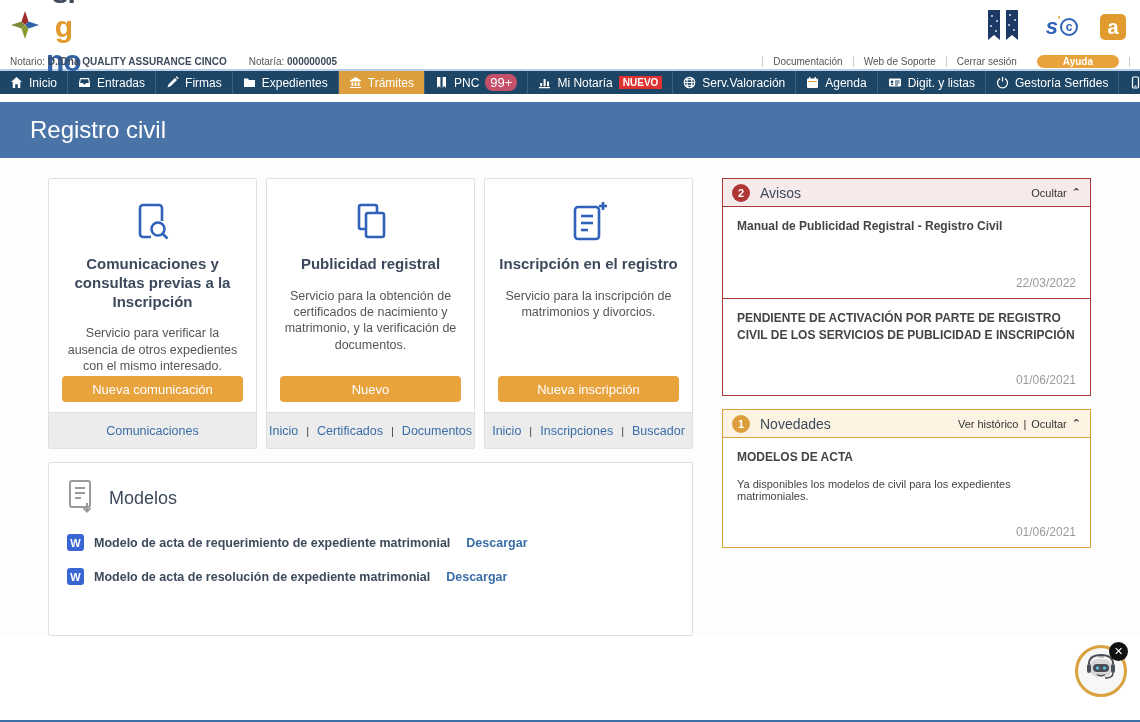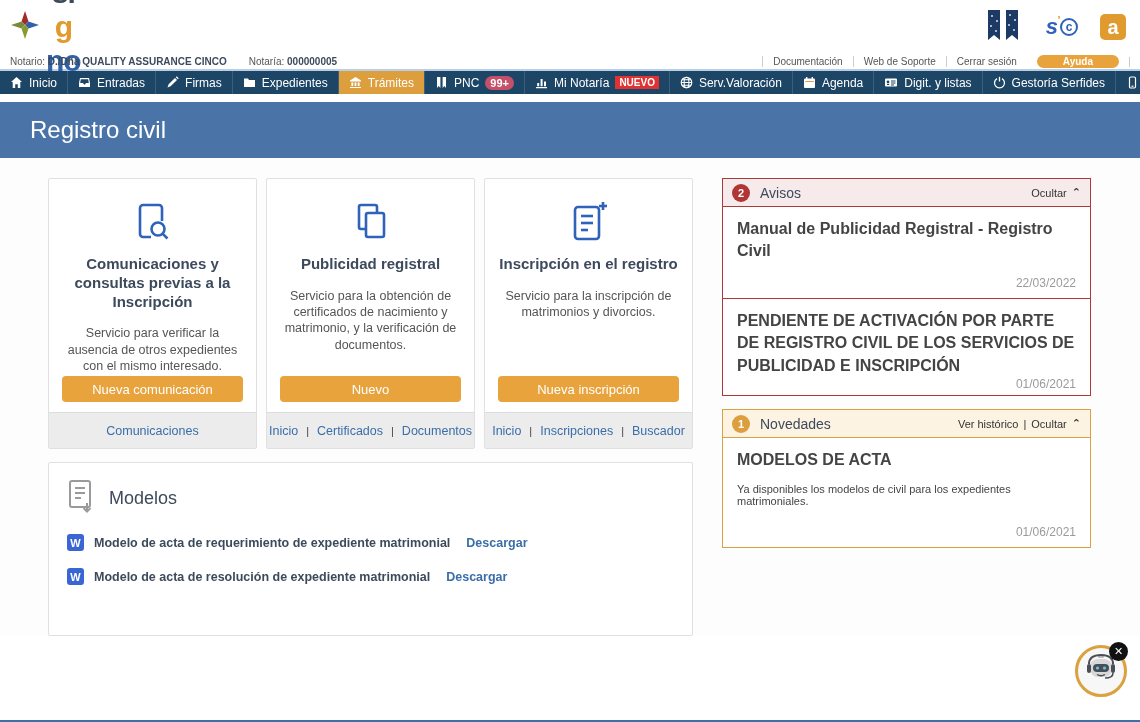--- a/index.html
+++ b/index.html
@@ -27,21 +27,21 @@
   .topbar-left { display:flex; gap:22px; }
   .topbar-right { display:flex; align-items:center; }
   .tb-link { padding:0 10px; border-left:1px solid #ccc; cursor:pointer; color:#555; }
   .tb-help { background:#e8a33d; color:#fff; font-weight:bold; border-radius:8px; padding:1px 26px; margin:0 10px; cursor:pointer; border:none; font-size:10px; }
   .tb-end { border-left:1px solid #ccc; height:10px; }
   
   .nav { height:23px; background:#1d4565; display:flex; align-items:stretch; color:#fff; font-size:12px; }
   .nav-item { display:flex; align-items:center; gap:6px; padding:0 10px; border-right:1px solid #3a5f80; cursor:pointer; white-space:nowrap; }
   .nav-item.active { background:#dd9f3d; }
   .nav-item svg { display:block; }
-  .badge-pill { background:#c5506a; border-radius:8px; font-size:11px; font-weight:bold; padding:1px 5px; }
+  .badge-pill { background:#c5506a; border-radius:8px; font-size:13px; font-weight:normal; padding:1px 5px; }
   .badge-new { background:#e03232; font-size:10px; font-weight:bold; padding:1px 4px; }
   
   .hero { margin-top:8px; height:56px; background:#4a74a8; display:flex; align-items:center; padding-left:30px; }
   .hero-title { color:#fff; font-size:24px; font-weight:normal; }
   
   .content { display:flex; padding:20px 48px 0 48px; gap:29px; background:#fdfdfd; }
   .col-left { width:645px; }
   .cards { display:flex; gap:9px; }
   .card { width:214px; height:271px; background:#fff; border:1px solid #e0e0e0; border-radius:2px; display:flex; flex-direction:column; align-items:center; text-align:center; }
   .card-icon { margin-top:22px; height:44px; display:flex; align-items:center; }
@@ -67,21 +67,21 @@
   .cnt-badge { width:18px; height:18px; border-radius:50%; color:#fff; font-size:11px; font-weight:bold; display:flex; align-items:center; justify-content:center; }
   .cnt-badge.red { background:#b03535; }
   .cnt-badge.org { background:#dd9f3d; }
   .panel-title { font-size:14px; color:#3d4a5c; margin-left:10px; }
   .panel-actions { margin-left:auto; font-size:11px; color:#333; display:flex; align-items:center; gap:5px; }
   .panel-actions .act { cursor:pointer; }
   .chev { font-weight:bold; font-size:11px; cursor:pointer; }
   .notice { border:1px solid; border-top:none; background:#fff; padding:11px 14px 8px 14px; display:flex; flex-direction:column; }
   .notice.red { border-color:#a93a3a; }
   .notice.org { border-color:#d9a23f; }
-  .notice-title { font-size:16px; font-weight:bold; color:#444; line-height:1.4; }
+  .notice-title { font-size:12px; font-weight:bold; color:#444; line-height:1.4; }
   .notice-text { font-size:11px; color:#444; margin-top:12px; }
   .notice-date { font-size:12px; color:#9b9b9b; text-align:right; margin-top:auto; }
   .n1 { height:92px; } .n2 { height:97px; } .n3 { height:110px; }
   
   .chatbot { position:absolute; right:13px; bottom:25px; width:52px; height:52px; background:#f7f7f7; border:3px solid #d9a23f; border-radius:50%; display:flex; align-items:center; justify-content:center; cursor:pointer; }
   .chat-close { position:absolute; right:-4px; top:-6px; width:19px; height:19px; background:#111; border-radius:50%; color:#fff; font-size:11px; display:flex; align-items:center; justify-content:center; cursor:pointer; }
   .footline { position:absolute; left:0; bottom:0; width:100%; height:2px; background:#3f6fa8; }
 </style>
 </head>
 <body>

